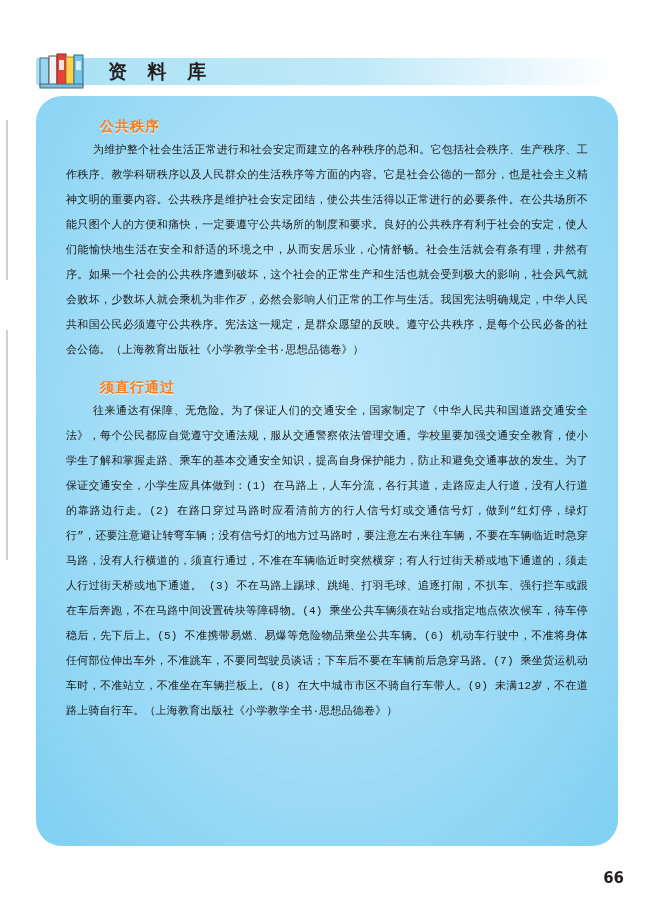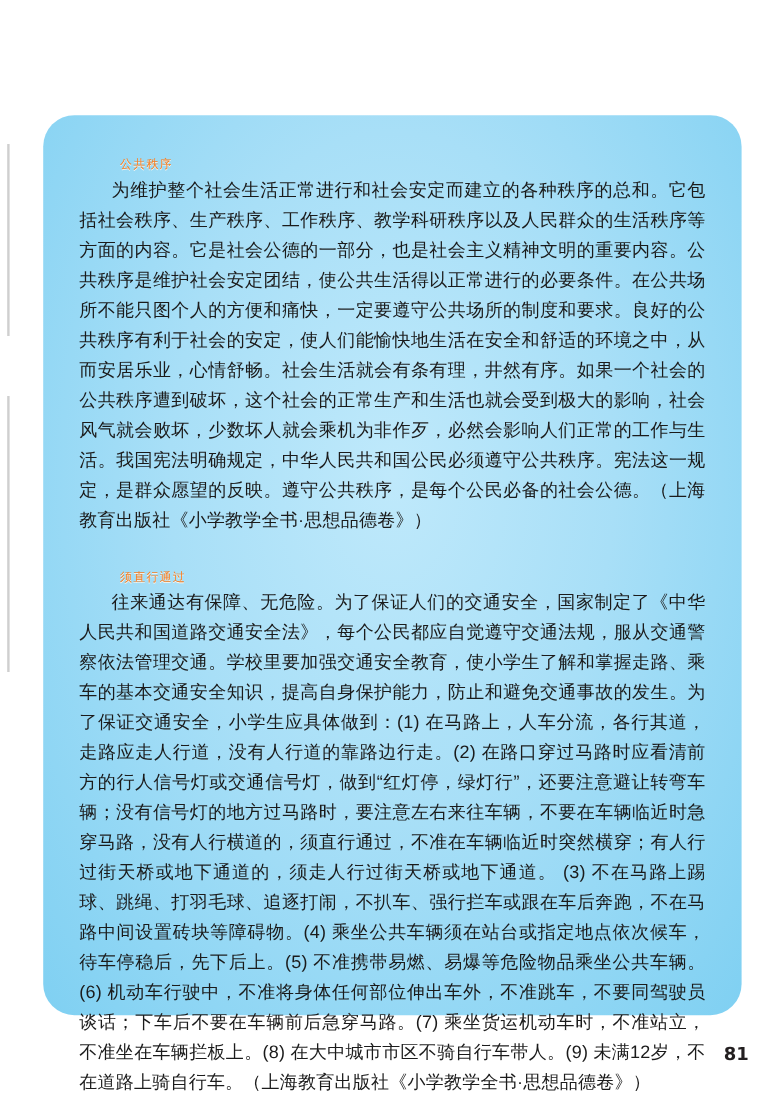--- a/index.html
+++ b/index.html
@@ -76,67 +76,83 @@
   }
   .panel-inner {
     position: absolute;
     left: 30px;
     top: 16px;
     width: 522px;
   }
 
   .section-title {
     display: inline-block;
-    font-size: 10px;
-    font-weight: normal;
+    font-size: 14px;
+    font-weight: bold;
     color: #f57c1f;
-    margin: 18px 0 2px 34px;
+    margin: 6px 0 2px 34px;
     letter-spacing: 1px;
     text-shadow: 0 1px 0 #fff7ee;
   }
   .body-text {
-    font-size: 15px;
+    font-size: 11px;
     line-height: 25px;
     color: #1b1b1b;
     text-align: justify;
     text-indent: 27px;
     margin: 0;
     letter-spacing: 0.2px;
-    font-family: Liberation Sans, sans-serif;
+    font-family: Liberation Mono, monospace;
   }
   .section + .section { margin-top: 10px; }
 
   .page-number {
     position: absolute;
     right: 26px;
     bottom: 32px;
     font-size: 15px;
     font-weight: bold;
     color: #231f20;
   }
 </style>
 </head>
 <body>
 
 <div class="page">
 
   <div class="edge-mark m1"></div>
   <div class="edge-mark m2"></div>
 
+  <div class="header">
+    <div class="header-band"></div>
+    <div class="books-icon">
+      <svg width="56" height="40" viewBox="0 0 56 40">
+        <rect x="2" y="8" width="9" height="28" fill="#9ad3ef" stroke="#3d6e86" stroke-width="1"></rect>
+        <rect x="11" y="6" width="8" height="30" fill="#f2f2f2" stroke="#555" stroke-width="1"></rect>
+        <rect x="19" y="4" width="9" height="32" fill="#e8413a" stroke="#8c2420" stroke-width="1"></rect>
+        <rect x="28" y="7" width="8" height="29" fill="#ffd24d" stroke="#a8801a" stroke-width="1"></rect>
+        <rect x="36" y="5" width="9" height="31" fill="#6fc4e8" stroke="#2f6a85" stroke-width="1"></rect>
+        <rect x="21" y="10" width="5" height="10" fill="#ffffff" opacity="0.85"></rect>
+        <rect x="38" y="11" width="5" height="9" fill="#ffffff" opacity="0.7"></rect>
+        <rect x="2" y="34" width="43" height="4" fill="#7fbcd8" stroke="#3d6e86" stroke-width="1"></rect>
+      </svg>
+    </div>
+    <div class="header-title">资 料 库</div>
+  </div>
 
   <div class="panel">
     <div class="panel-inner">
 
       <div class="section">
         <div class="section-title">公共秩序</div>
         <p class="body-text">为维护整个社会生活正常进行和社会安定而建立的各种秩序的总和。它包括社会秩序、生产秩序、工作秩序、教学科研秩序以及人民群众的生活秩序等方面的内容。它是社会公德的一部分，也是社会主义精神文明的重要内容。公共秩序是维护社会安定团结，使公共生活得以正常进行的必要条件。在公共场所不能只图个人的方便和痛快，一定要遵守公共场所的制度和要求。良好的公共秩序有利于社会的安定，使人们能愉快地生活在安全和舒适的环境之中，从而安居乐业，心情舒畅。社会生活就会有条有理，井然有序。如果一个社会的公共秩序遭到破坏，这个社会的正常生产和生活也就会受到极大的影响，社会风气就会败坏，少数坏人就会乘机为非作歹，必然会影响人们正常的工作与生活。我国宪法明确规定，中华人民共和国公民必须遵守公共秩序。宪法这一规定，是群众愿望的反映。遵守公共秩序，是每个公民必备的社会公德。（上海教育出版社《小学教学全书·思想品德卷》）</p>
       </div>
 
       <div class="section">
         <div class="section-title">须直行通过</div>
         <p class="body-text">往来通达有保障、无危险。为了保证人们的交通安全，国家制定了《中华人民共和国道路交通安全法》，每个公民都应自觉遵守交通法规，服从交通警察依法管理交通。学校里要加强交通安全教育，使小学生了解和掌握走路、乘车的基本交通安全知识，提高自身保护能力，防止和避免交通事故的发生。为了保证交通安全，小学生应具体做到：(1) 在马路上，人车分流，各行其道，走路应走人行道，没有人行道的靠路边行走。(2) 在路口穿过马路时应看清前方的行人信号灯或交通信号灯，做到“红灯停，绿灯行”，还要注意避让转弯车辆；没有信号灯的地方过马路时，要注意左右来往车辆，不要在车辆临近时急穿马路，没有人行横道的，须直行通过，不准在车辆临近时突然横穿；有人行过街天桥或地下通道的，须走人行过街天桥或地下通道。 (3) 不在马路上踢球、跳绳、打羽毛球、追逐打闹，不扒车、强行拦车或跟在车后奔跑，不在马路中间设置砖块等障碍物。(4) 乘坐公共车辆须在站台或指定地点依次候车，待车停稳后，先下后上。(5) 不准携带易燃、易爆等危险物品乘坐公共车辆。(6) 机动车行驶中，不准将身体任何部位伸出车外，不准跳车，不要同驾驶员谈话；下车后不要在车辆前后急穿马路。(7) 乘坐货运机动车时，不准站立，不准坐在车辆拦板上。(8) 在大中城市市区不骑自行车带人。(9) 未满12岁，不在道路上骑自行车。（上海教育出版社《小学教学全书·思想品德卷》）</p>
       </div>
 
     </div>
   </div>
 
-  <div class="page-number">81</div>
+  <div class="page-number">66</div>
 </div>
 
 </body></html>

